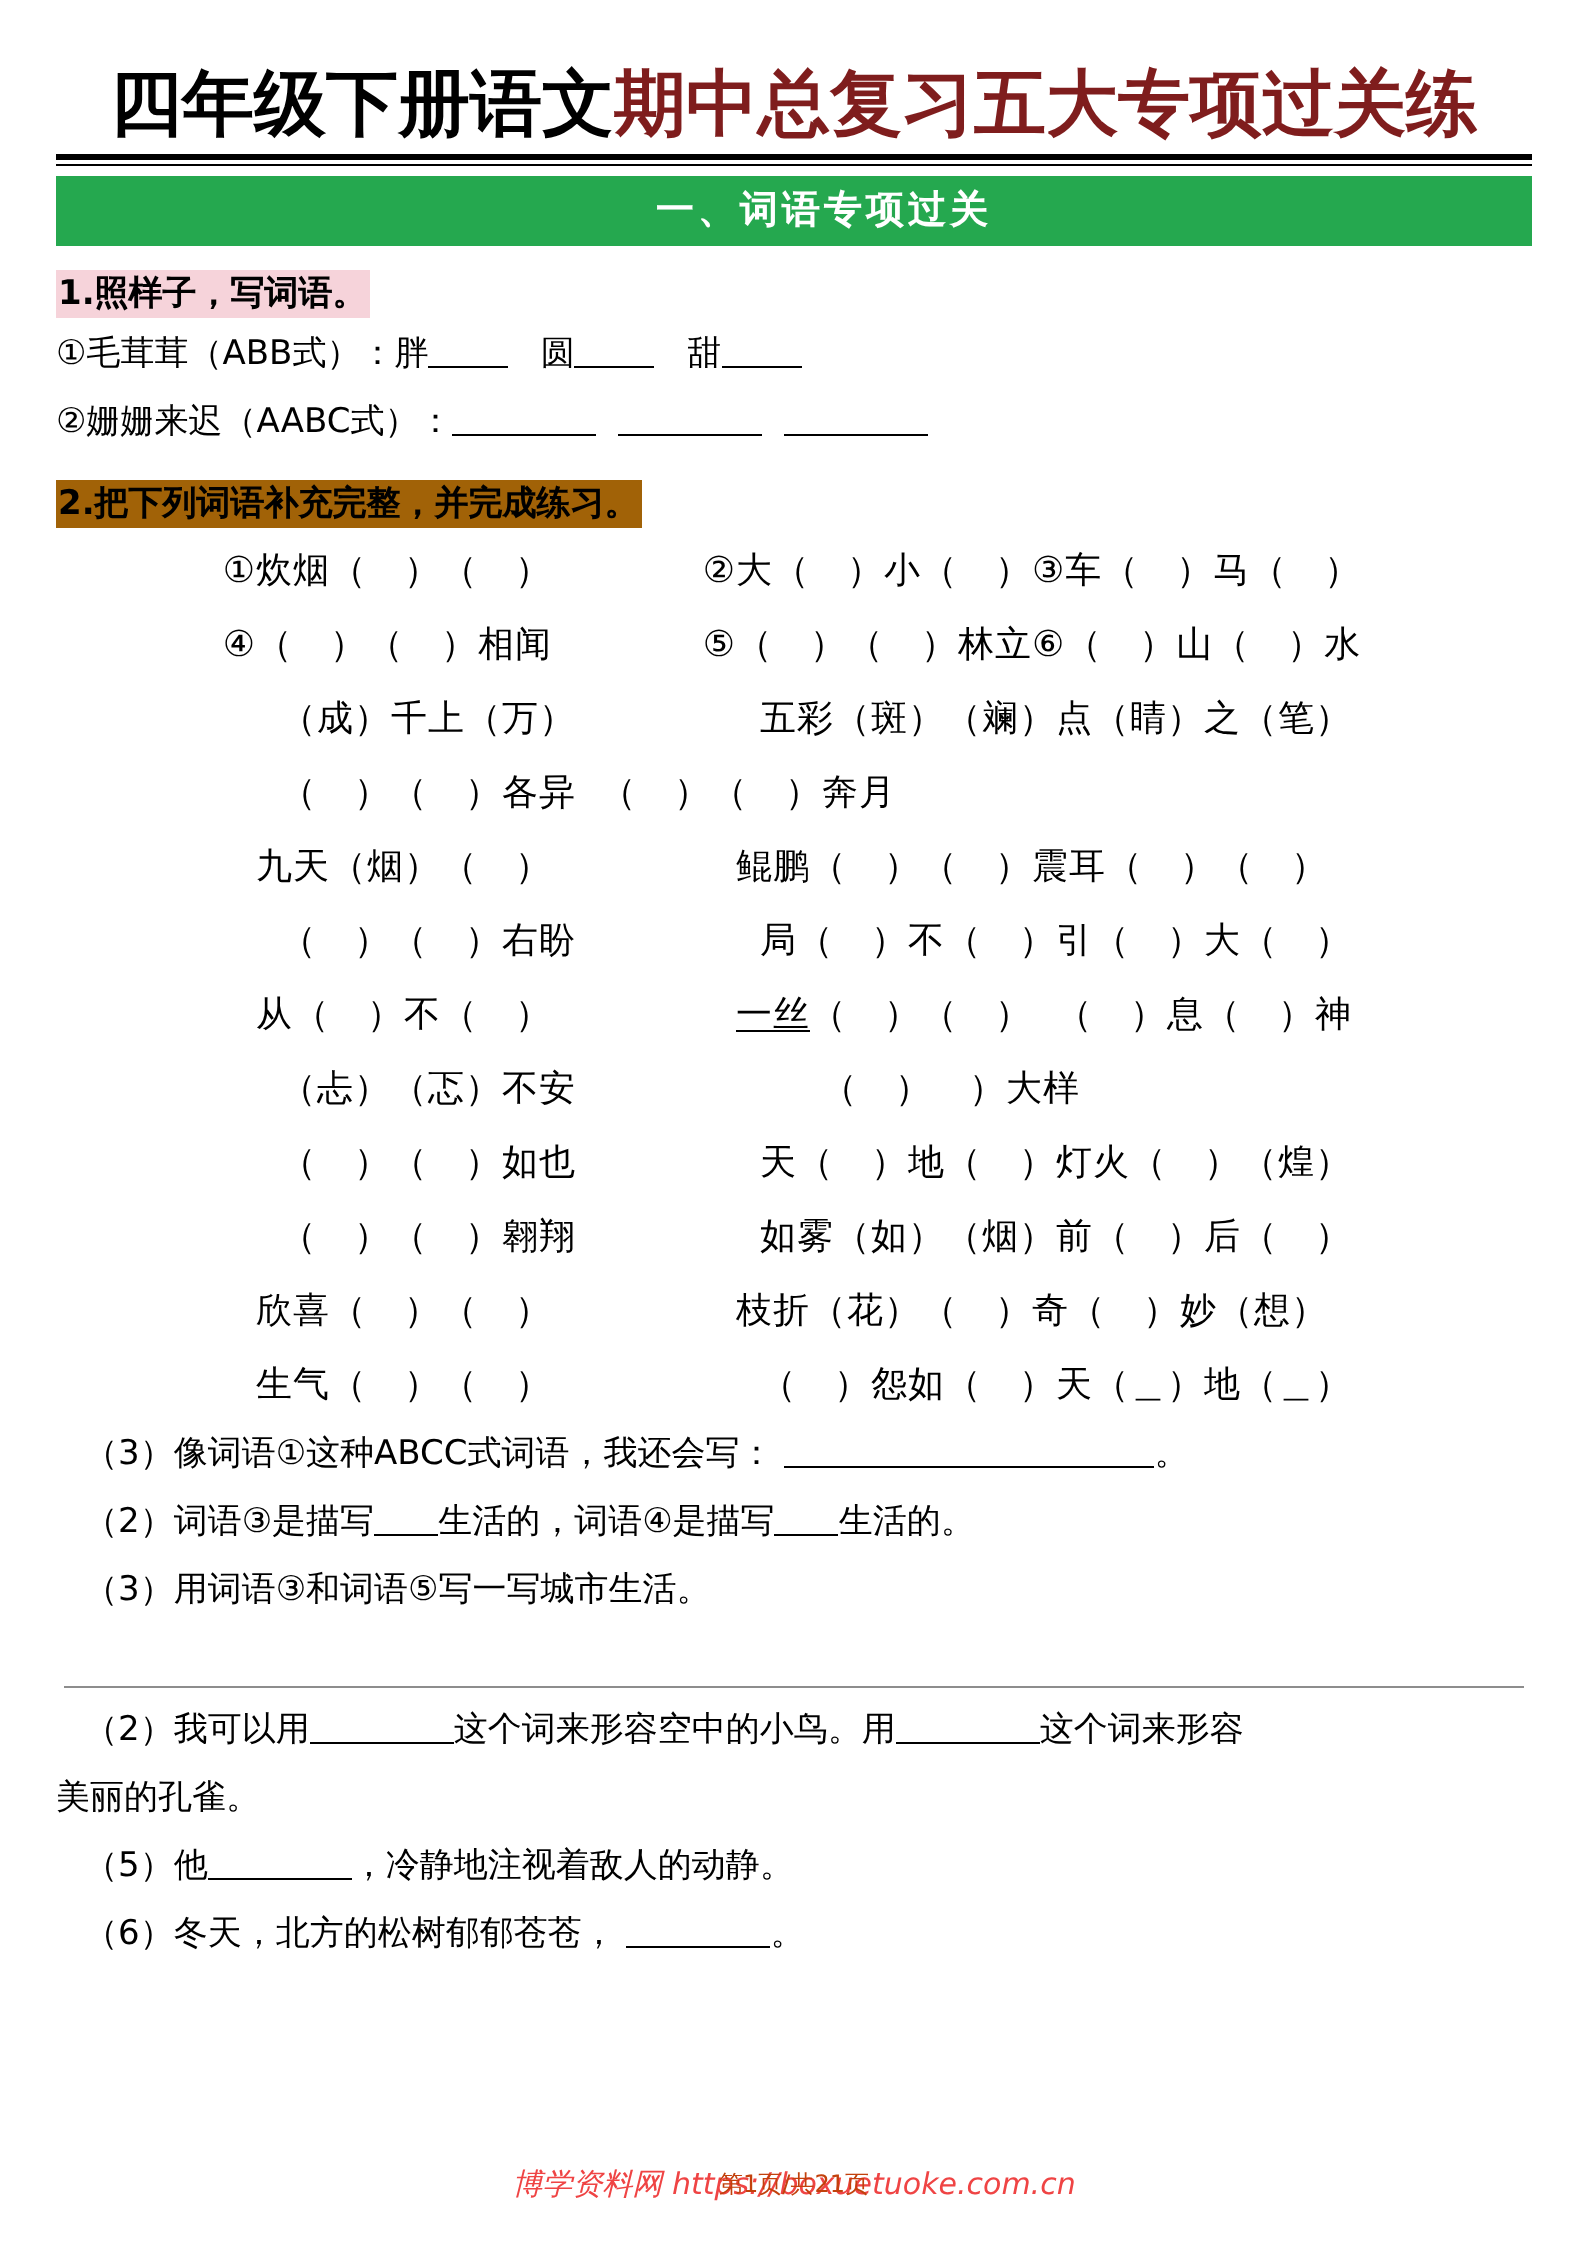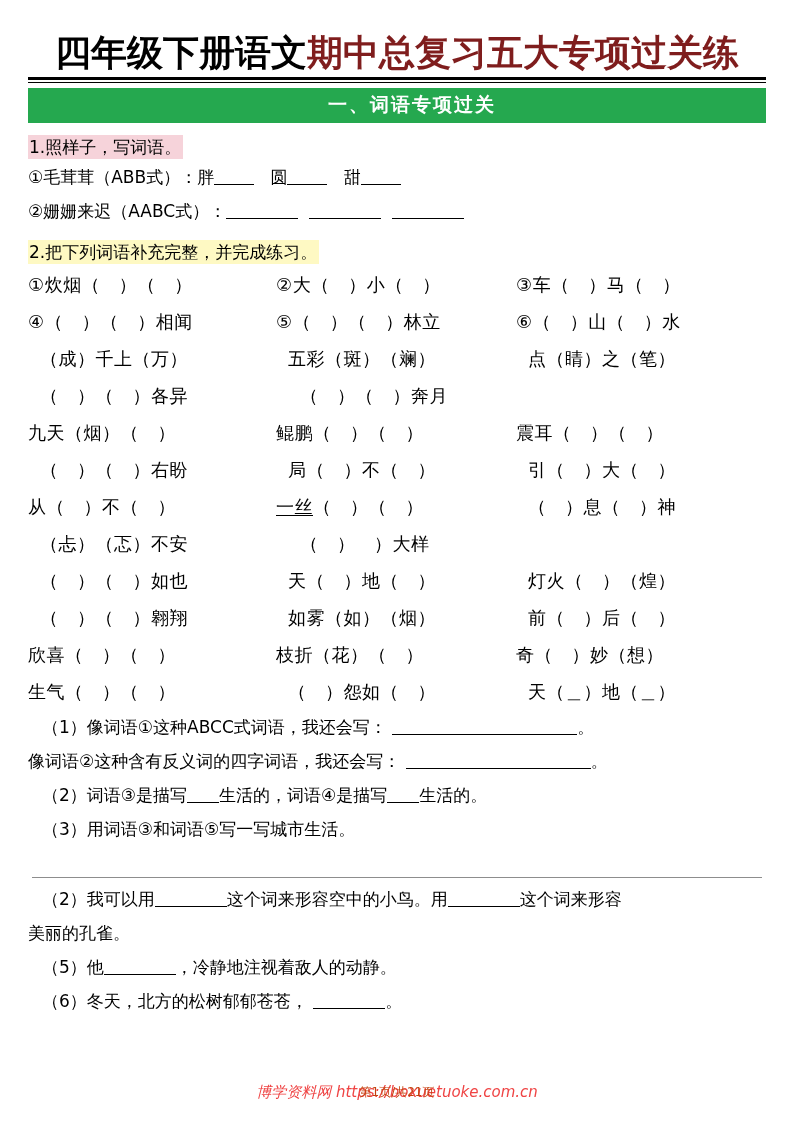--- a/index.html
+++ b/index.html
@@ -57,21 +57,21 @@
   }
 
   
   .sec-head{
     margin-top:12px;
     margin-bottom:2px;
   }
   .sec-head span{
     background:#f6d3da;
     font-size:17px;
-    font-weight:normal;
+    font-weight:bold;
     font-family:"DejaVu Sans","Liberation Sans",sans-serif;
     padding:2px 2px 2px 1px;
     line-height:1.45;
   }
 
   
   .btxt{
     font-size:17px;
     font-family:"DejaVu Sans","Liberation Sans",sans-serif;
     line-height:1.95;
@@ -85,20 +85,21 @@
   .uline{text-decoration:underline;text-underline-offset:2px;}
 
   
   .grid{
     margin-top:2px;
   }
   .grow{
     display:flex;
     height:37px;
     align-items:center;
+    text-align:right;
   }
   .gcell{
     font-size:18px;
     font-family:"DejaVu Sans","Liberation Sans",sans-serif;
     white-space:nowrap;
     letter-spacing:0.5px;
   }
   .c1{width:248px;}
   .c2{width:240px;}
   .c3{width:auto;}
@@ -166,21 +167,21 @@
 
   <div class="btxt">
     <span>①毛茸茸（ABB式）：</span><span>胖</span><span class="blank-s"></span>&nbsp;&nbsp;&nbsp;<span>圆</span><span class="blank-s"></span>&nbsp;&nbsp;&nbsp;<span>甜</span><span class="blank-s"></span>
   </div>
 
   <div class="btxt">
     <span>②姗姗来迟（AABC式）：</span><span class="blank-m"></span>&nbsp;&nbsp;<span class="blank-m"></span>&nbsp;&nbsp;<span class="blank-m"></span>
   </div>
 
   <div class="sec-head">
-    <span style="background: #fef9c3;">2.把下列词语补充完整，并完成练习。</span>
+    <span style="background: #a16207;">2.把下列词语补充完整，并完成练习。</span>
   </div>
 
   <div class="grid">
     <div class="grow">
       <div class="gcell c1">①炊烟（　）（　）</div>
       <div class="gcell c2">②大（　）小（　）</div>
       <div class="gcell c3">③车（　）马（　）</div>
     </div>
     <div class="grow">
       <div class="gcell c1">④（　）（　）相闻</div>
@@ -232,26 +233,23 @@
       <div class="gcell c3">奇（　）妙（想）</div>
     </div>
     <div class="grow">
       <div class="gcell c1">生气（　）（　）</div>
       <div class="gcell c2 ind">（　）怨如（　）</div>
       <div class="gcell c3">天（＿）地（＿）</div>
     </div>
   </div>
 
   <div class="qline qindent">
-    <span>（1）像词语①这种ABCC式词语，我还会写：</span>&nbsp;<span class="blank-xl"></span><span>。</span>
-  </div>
-
-  <div class="qline">
-    <span>像词语②这种含有反义词的四字词语，我还会写：</span>&nbsp;<span class="blank-xl"></span><span>。</span>
-  </div>
+    <span>（3）像词语①这种ABCC式词语，我还会写：</span>&nbsp;<span class="blank-xl"></span><span>。</span>
+  </div>
+
 
   <div class="qline qindent">
     <span>（2）词语③是描写</span><span class="blank-xs"></span><span>生活的，词语④是描写</span><span class="blank-xs"></span><span>生活的。</span>
   </div>
 
   <div class="qline qindent">
     <span>（3）用词语③和词语⑤写一写城市生活。</span>
   </div>
 
   <div class="answer-rule"></div>

